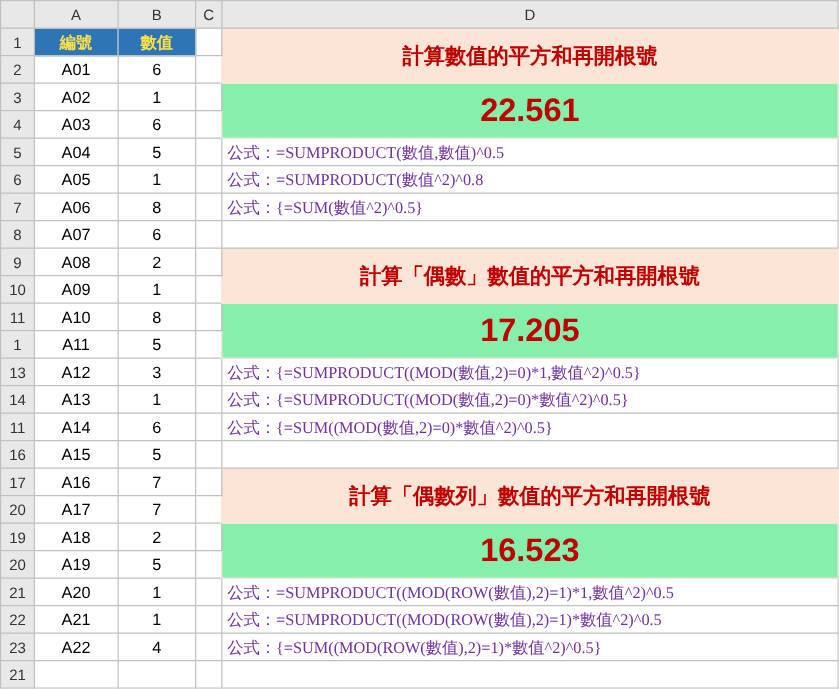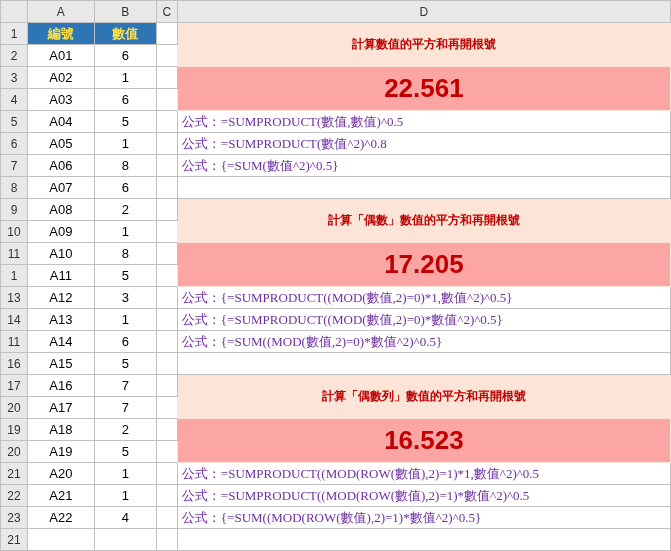--- a/index.html
+++ b/index.html
@@ -6,22 +6,22 @@
 body { font-family:"Microsoft JhengHei",Arial,sans-serif; font-size:13px; background:#fff; }
 table { border-collapse:collapse; width:671px; }
 th, td { border:1px solid #c0c0c0; height:22px; padding:0 4px; vertical-align:middle; }
 .colhdr { background:#e8e8e8; color:#333; text-align:center; font-weight:normal; font-size:12px; }
 .rowhdr { background:#e8e8e8; color:#333; text-align:center; font-weight:normal; width:26px; font-size:12px; }
 .colA { width:64px; text-align:center; }
 .colB { width:60px; text-align:center; }
 .colC { width:20px; }
 .colD { width:474px; }
 .thdr { background:#2e75b6; color:#fde047; font-weight:bold; text-align:center; }
-.sect-title { background:#fce4d6; color:#c00000; font-weight:bold; font-size:12px; text-align:center; border:1px solid #fce4d6; }
-.sect-result { background:#fca5a5; color:#c00000; font-weight:bold; font-size:26px; text-align:center; border:1px solid #fce4d6; }
+.sect-title { background:#fce4d6; color:#c00000; font-weight:bold; font-size:17px; text-align:center; border:1px solid #fce4d6; }
+.sect-result { background:#86efac; color:#c00000; font-weight:bold; font-size:26px; text-align:center; border:1px solid #fce4d6; }
 .sect-merge { border-top:none; }
 .formula { color:#7030a0; font-size:13px;font-family:Liberation Serif, serif; }
 </style>
 </head>
 <body>
 
 <table>
 <tbody>
       <tr>
   <th class="rowhdr"></th>

